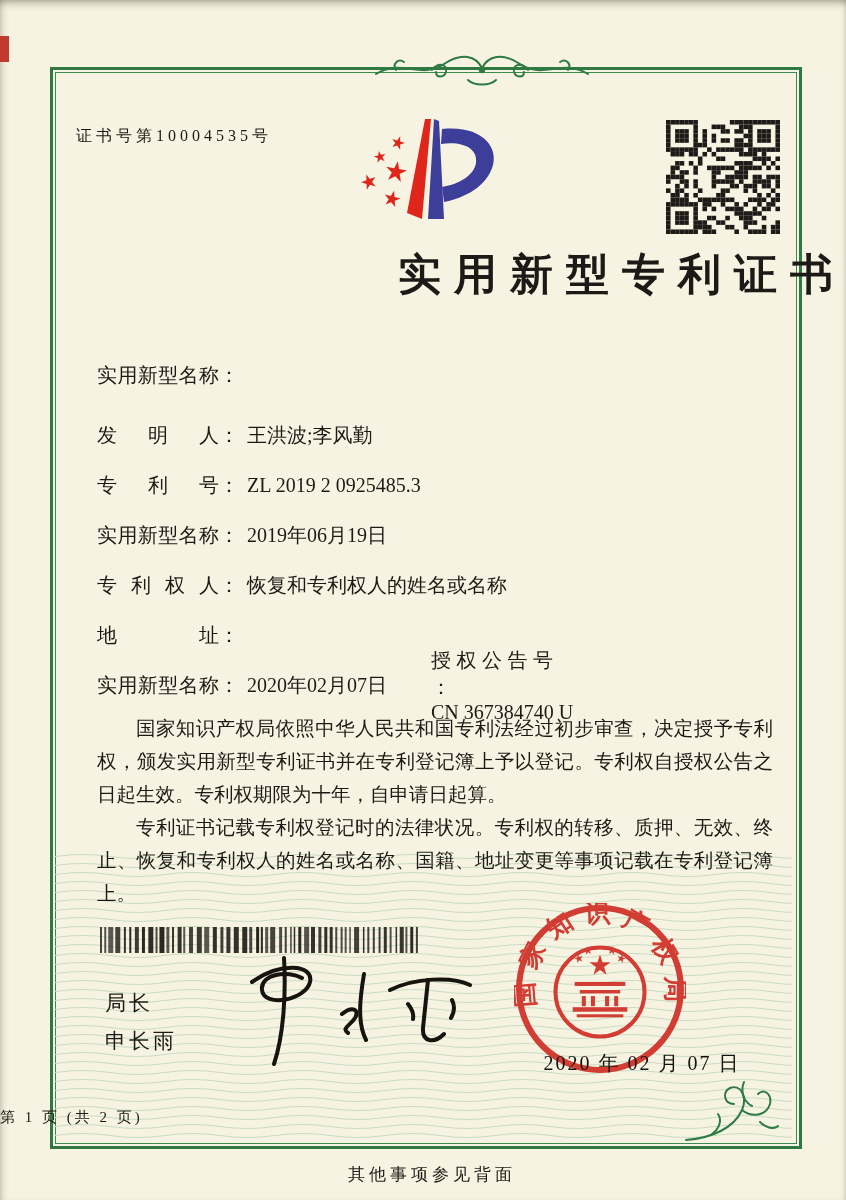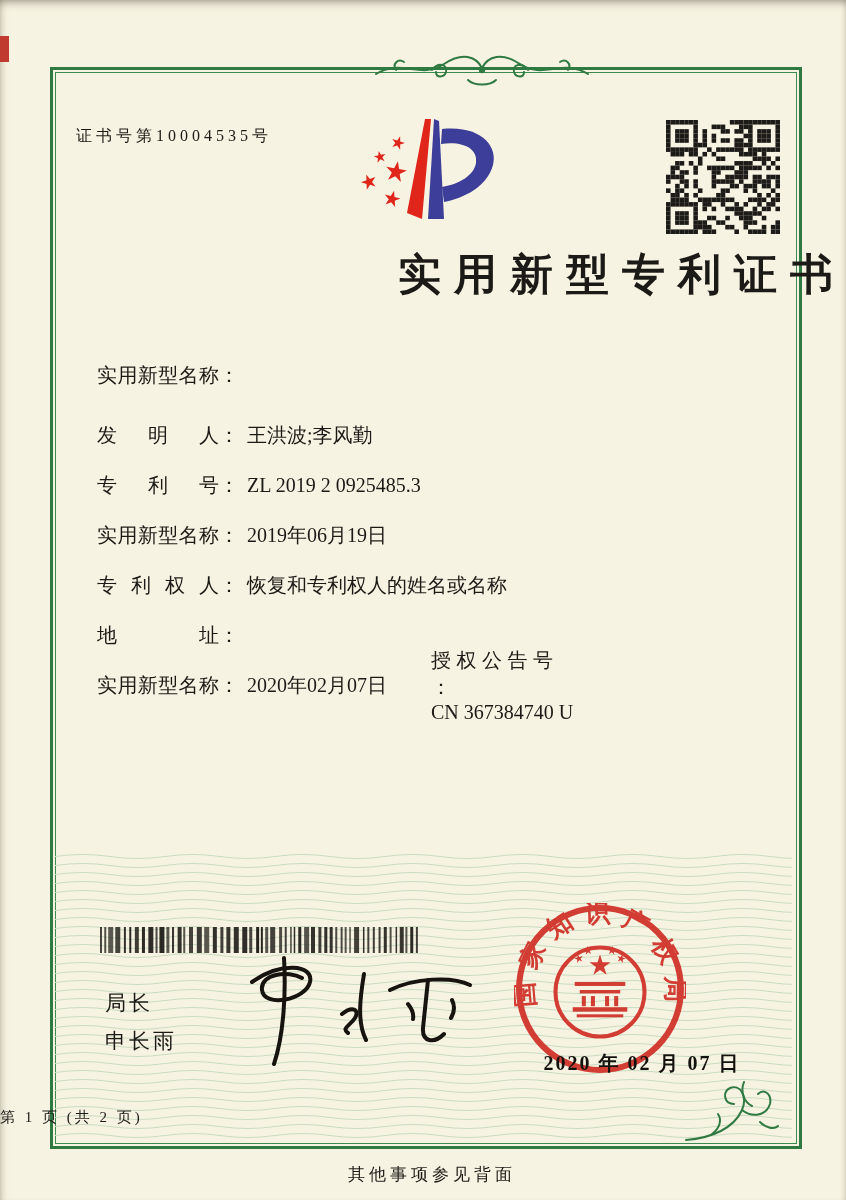--- a/index.html
+++ b/index.html
@@ -26,21 +26,21 @@
   .grant-left{display:flex; align-items:baseline; width:334px;}
   .grant-right{display:flex; align-items:baseline;flex-direction:column;}
   .paragraphs{position:absolute; left:97px; top:712px; width:676px; z-index:1;
               font-size:19.5px; line-height:33px; text-align:justify;}
   .paragraphs p{margin:0; text-indent:2em;}
   .barcode{position:absolute; left:100px; top:927px; width:322px; height:26px; z-index:1;}
   .officer{position:absolute; left:105px; top:984px; z-index:1; font-size:21px; letter-spacing:3px; line-height:38px;}
   .signature{position:absolute; left:222px; top:952px; width:265px; height:118px; z-index:2;}
   .seal{position:absolute; left:514px; top:903px; width:172px; height:172px; z-index:2; opacity:.92;}
   .seal-date{position:absolute; left:516px; top:1050px; width:252px; text-align:center; z-index:3;
-             font-size:20px; letter-spacing:2px; color:#14120e;font-weight:bold;}
+             font-size:20px; letter-spacing:2px; color:#14120e;}
   .page-num{position:absolute; left:0; top:1108px; width:100%; text-align:left; font-size:15px; letter-spacing:3px; z-index:1;}
   .back-note{position:absolute; left:0; top:1163px; width:100%; text-align:center; font-size:17px; letter-spacing:4px; z-index:1;margin-left:9px;}
   .flourish-top{position:absolute; left:372px; top:40px; width:220px; height:58px; z-index:1;}
   .flourish-br{position:absolute; left:682px; top:1072px; width:100px; height:74px; z-index:1;}
   .scan-mark{position:absolute; left:0; top:36px; width:9px; height:26px; background:#c03a30; z-index:1;}
 </style>
 </head>
 <body>
 
 <div class="page">
@@ -464,20 +464,24 @@
         <span class="val">2020年02月07日</span>
       </span>
       <span class="grant-right">
         <span class="lbl">授权公告号</span>
           <span class="colon">：</span>
         <span class="val">CN 367384740 U</span>
       </span>
     </div>
   </div>
 
+  <div class="paragraphs">
+    <p>国家知识产权局依照中华人民共和国专利法经过初步审查，决定授予专利权，颁发实用新型专利证书并在专利登记簿上予以登记。专利权自授权公告之日起生效。专利权期限为十年，自申请日起算。</p>
+    <p>专利证书记载专利权登记时的法律状况。专利权的转移、质押、无效、终止、恢复和专利权人的姓名或名称、国籍、地址变更等事项记载在专利登记簿上。</p>
+  </div>
 
   <svg class="barcode" id="barcode" viewBox="0 0 322 26" preserveAspectRatio="none" xmlns="http://www.w3.org/2000/svg">
       <rect x="0" y="0" width="2" height="26" fill="#26241f" opacity="0.8387560695409775"></rect>
       <rect x="4.24750229716301" y="0" width="2" height="26" fill="#26241f" opacity="0.7739116474986076"></rect>
       <rect x="8.22531309723854" y="0" width="5" height="26" fill="#26241f" opacity="0.7505814433097839"></rect>
       <rect x="15.28982577403076" y="0" width="5" height="26" fill="#26241f" opacity="0.8556743264198303"></rect>
       <rect x="23.883730388479307" y="0" width="2" height="26" fill="#26241f" opacity="0.9383347630500793"></rect>
       <rect x="29.27599725802429" y="0" width="2" height="26" fill="#26241f" opacity="0.9782429337501526"></rect>
       <rect x="34.84419558127411" y="0" width="4" height="26" fill="#26241f" opacity="0.8864362835884094"></rect>
       <rect x="41.953740931348875" y="0" width="3" height="26" fill="#26241f" opacity="0.9708486199378967"></rect>

